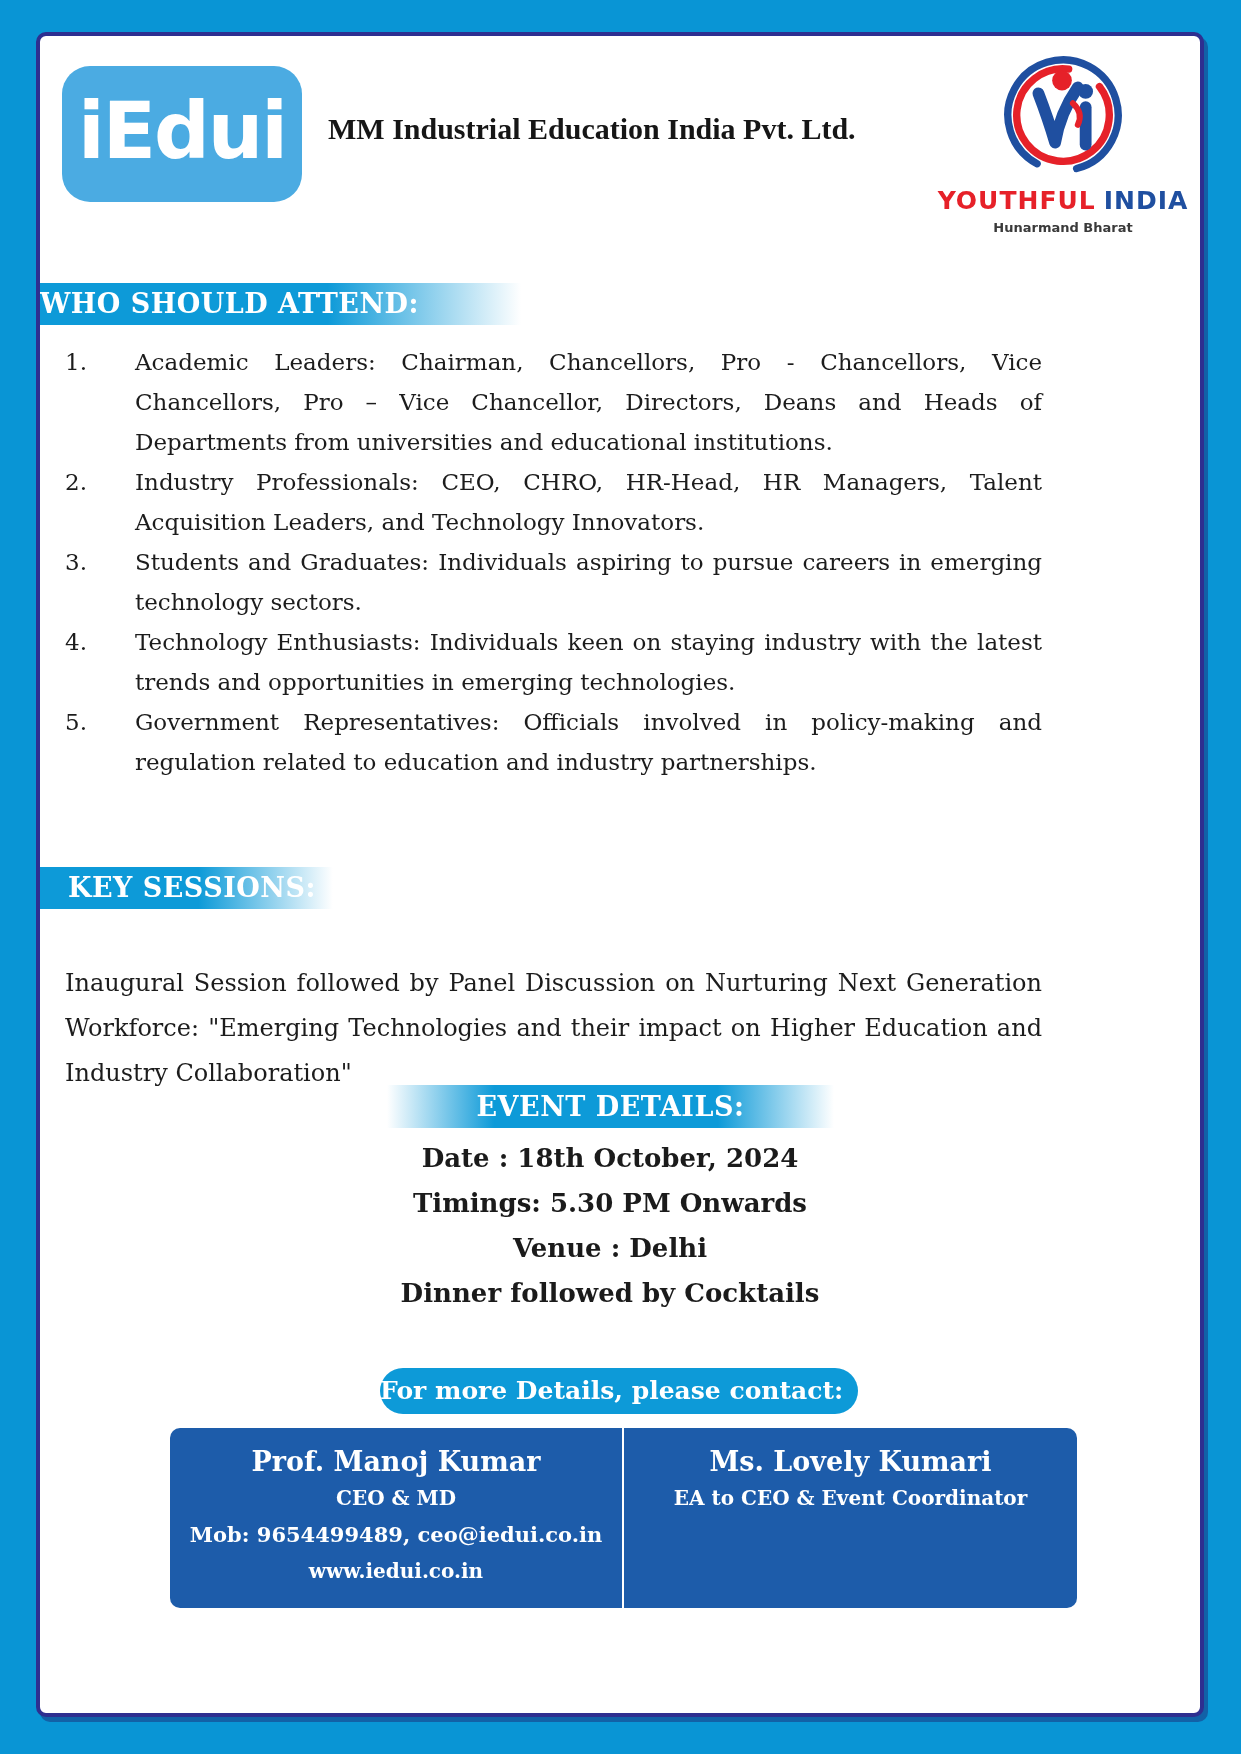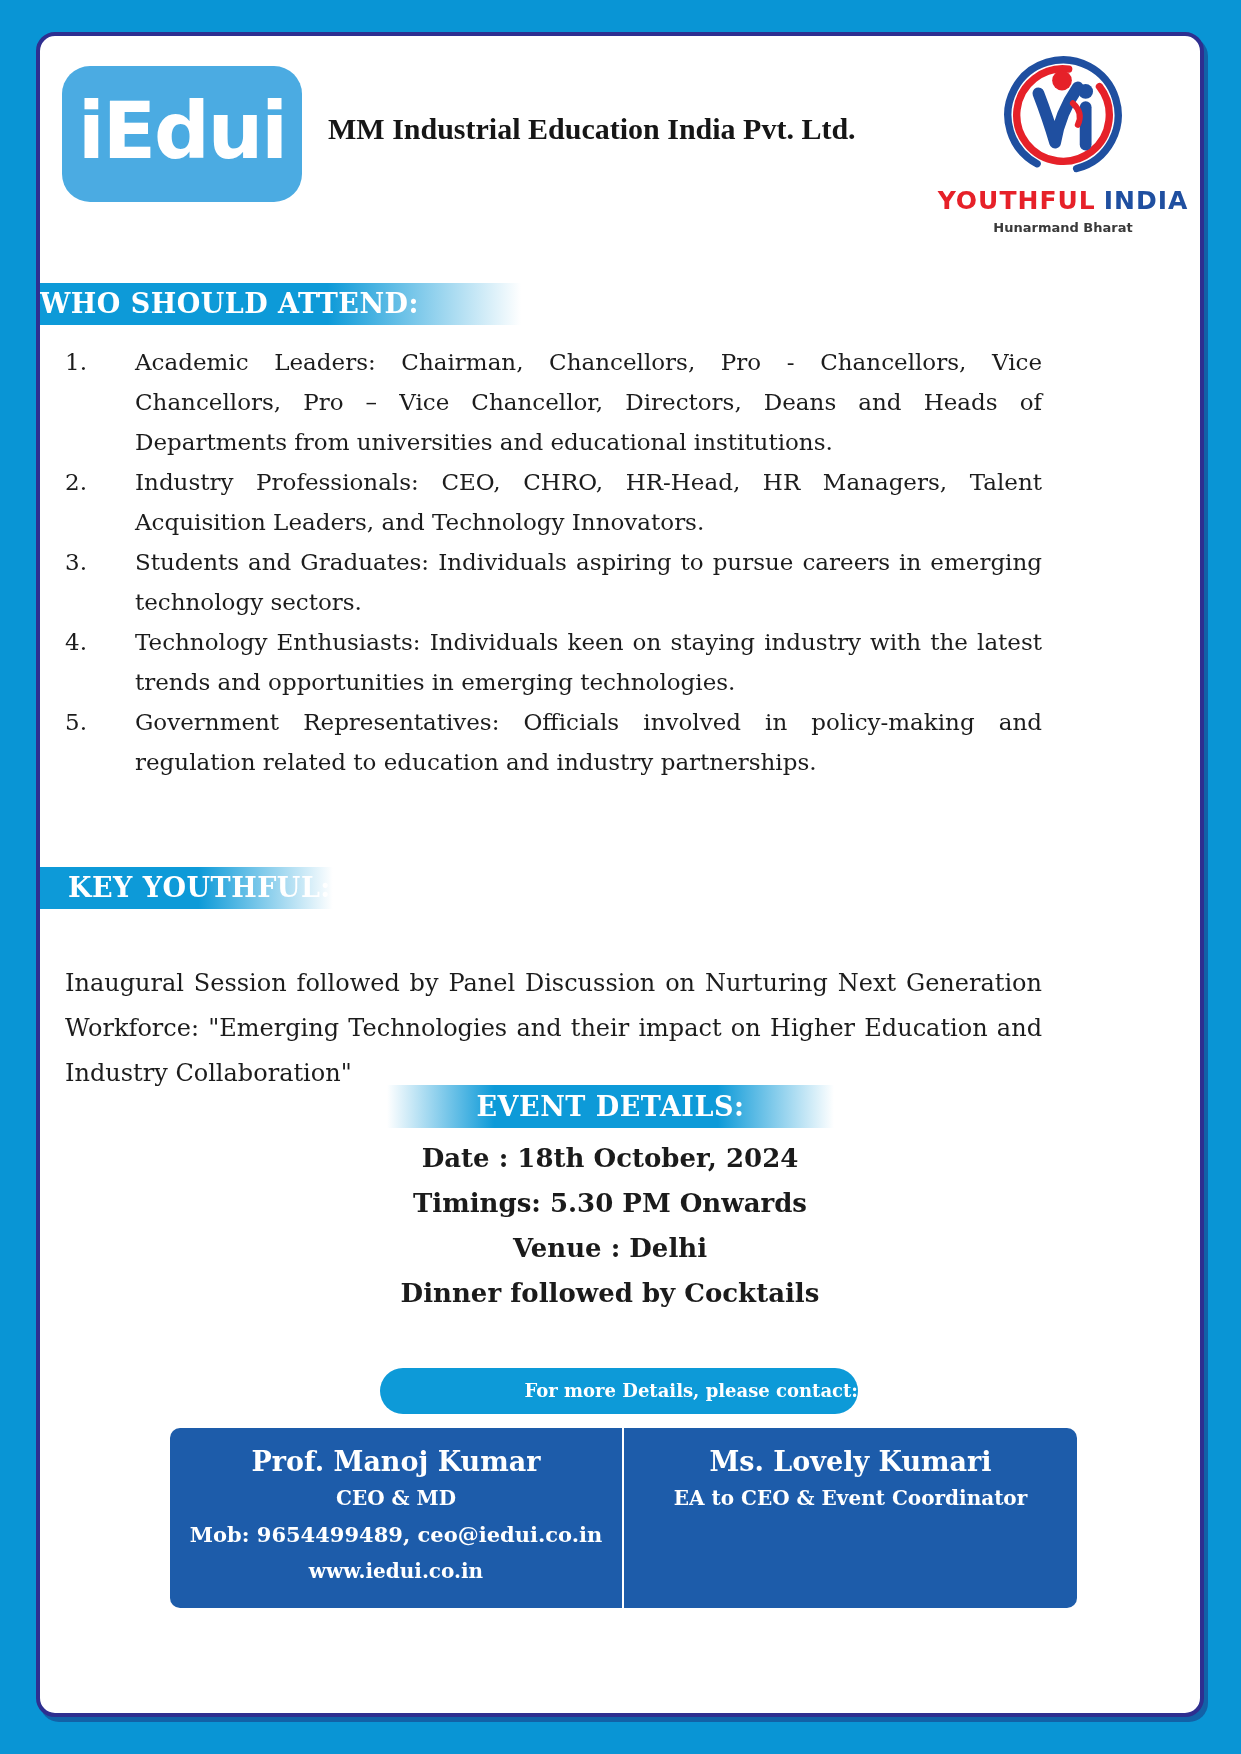--- a/index.html
+++ b/index.html
@@ -1,19 +1,19 @@
 <!DOCTYPE html>
 <html><head>
 <meta charset="utf-8">
 <style>
   html,body{margin:0;padding:0;}
   body{font-family:"DejaVu Serif", serif;}
   .page{position:relative;width:1241px;height:1754px;background:#0995d5;overflow:hidden;}
   .card{position:absolute;left:36px;top:32px;width:1168px;height:1685px;background:#ffffff;
-        border:4px solid #2e2f90;border-radius:19px;box-sizing:border-box;overflow:hidden;
+        border:4px solid #2e2f90;border-radius:10px;box-sizing:border-box;overflow:hidden;
         box-shadow:4px 5px 0 rgba(30,33,110,0.45);}
   
   .iedui-logo{position:absolute;left:22px;top:30px;width:240px;height:136px;background:#4babe2;
         border-radius:28px;display:flex;align-items:center;justify-content:center;}
   .iedui-logo span{font-family:"DejaVu Sans", sans-serif;font-weight:bold;font-size:78px;color:#ffffff;
         letter-spacing:-2px;line-height:1;padding-bottom:6px;}
   .company-title{position:absolute;left:288px;top:76px;width:580px;
         font-family:"Liberation Serif", serif;font-weight:bold;font-size:30px;color:#161616;}
   .brand{position:absolute;left:868px;top:16px;width:310px;text-align:center;}
   .brand svg{display:block;margin:0 auto;}
@@ -36,21 +36,21 @@
   .attend-item .num{width:70px;flex:0 0 70px;}
   .attend-item .txt{flex:1;text-align:justify;}
   
   .sessions-text{position:absolute;left:25px;top:925px;width:977px;color:#1c1c1c;
         font-size:24px;line-height:45px;text-align:justify;}
   
   .event-lines{position:absolute;left:260px;top:1100px;width:620px;text-align:center;color:#1b1b1b;}
   .event-lines div{font-weight:bold;font-size:26px;line-height:45px;}
   
   .contact-pill{position:absolute;left:340px;top:1332px;width:478px;height:46px;background:#0d9ad8;
-        border-radius:23px;color:#ffffff;font-weight:bold;font-size:18px;line-height:46px;text-align:right;}
+        border-radius:23px;color:#ffffff;font-weight:bold;font-size:25px;line-height:46px;text-align:left;}
   
   .contact-box{position:absolute;left:130px;top:1392px;width:907px;height:180px;background:#1d5caa;
         border-radius:10px;display:flex;color:#ffffff;}
   .contact-col{box-sizing:border-box;padding-top:18px;text-align:center;}
   .contact-col.left{width:452px;}
   .contact-col.right{flex:1;}
   .contact-divider{width:2px;background:#ffffff;}
   .c-name{font-weight:bold;font-size:27px;}
   .c-role{font-weight:bold;font-size:20px;margin-top:9px;}
   .c-mob{font-weight:bold;font-size:21px;margin-top:12px;}
@@ -102,21 +102,21 @@
       <div class="attend-item">
         <div class="num">4.</div>
         <div class="txt">Technology Enthusiasts: Individuals keen on staying industry with the latest trends and opportunities in emerging technologies.</div>
       </div>
       <div class="attend-item">
         <div class="num">5.</div>
         <div class="txt">Government Representatives: Officials involved in policy-making and regulation related to education and industry partnerships.</div>
       </div>
     </div>
 
-    <div class="band band-sessions">KEY YOUTHFUL:</div>
+    <div class="band band-sessions">KEY SESSIONS:</div>
     <div class="sessions-text">Inaugural Session followed by Panel Discussion on Nurturing Next Generation Workforce: "Emerging Technologies and their impact on Higher Education and  Industry Collaboration"</div>
 
     <div class="band band-event">EVENT DETAILS:</div>
     <div class="event-lines">
       <div>Date : 18th October,  2024</div>
       <div>Timings: 5.30 PM Onwards</div>
       <div>Venue : Delhi</div>
       <div>Dinner followed by Cocktails</div>
     </div>
 

